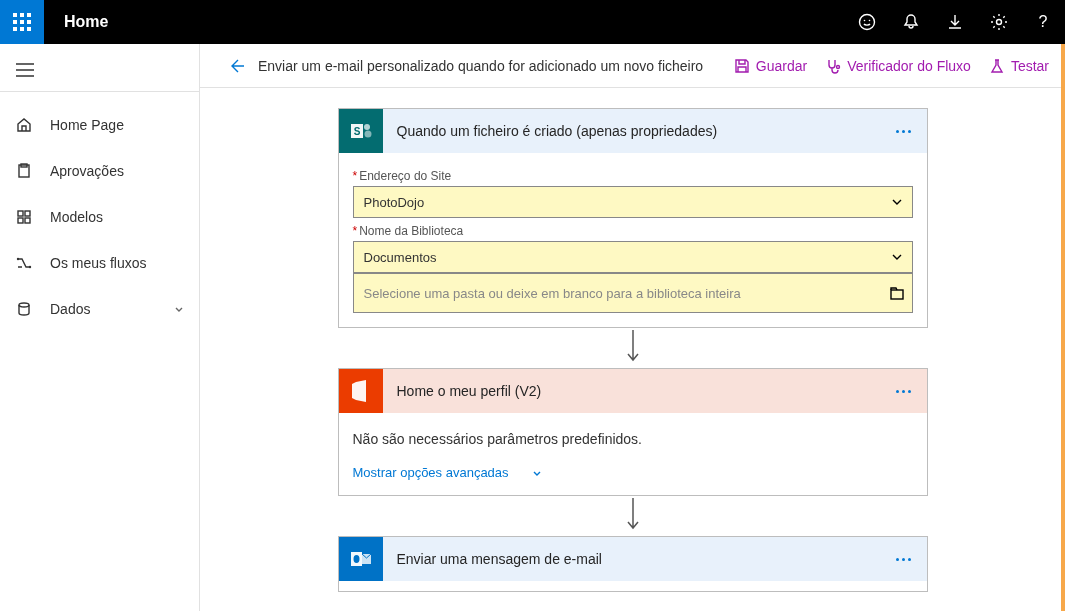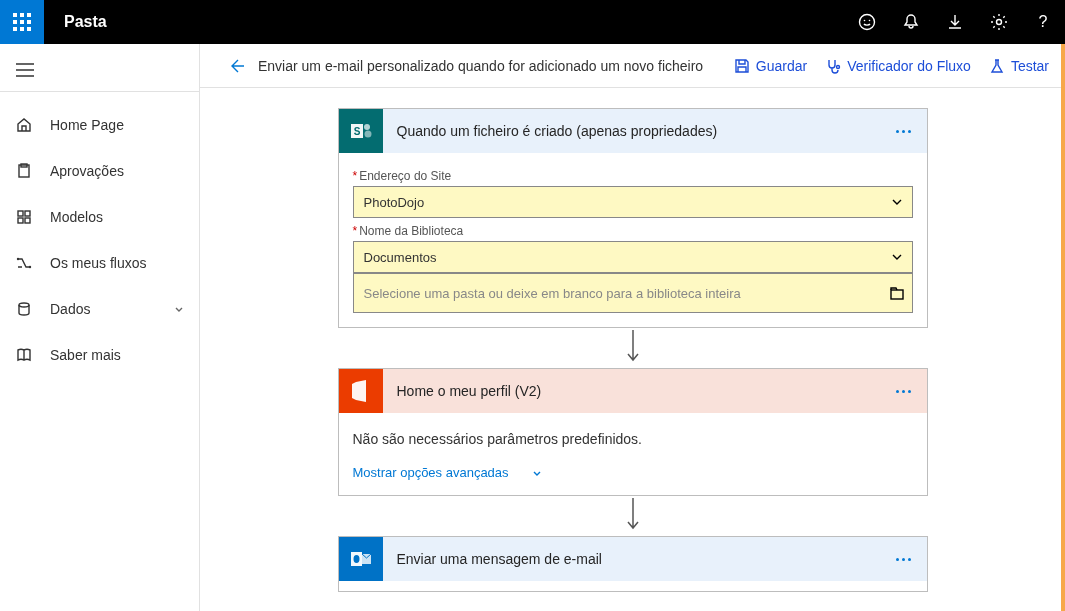--- a/index.html
+++ b/index.html
@@ -8,21 +8,21 @@
 .topbar { height: 44px; background: #000; color: #fff; display: flex; align-items: center; }
 .waffle { width: 44px; height: 44px; background: #0078d4; display: flex; align-items: center; justify-content: center; cursor: pointer; }
 .waffle svg { width: 18px; height: 18px; }
 .brand { font-size: 16px; font-weight: 600; padding-left: 20px; flex: 1; }
 .topbar-icons { display: flex; }
 .topbar-icons .tb { width: 44px; height: 44px; display: flex; align-items: center; justify-content: center; cursor: pointer; }
 
 .secondbar { height: 44px; border-bottom: 1px solid #e1e1e1; display: flex; align-items: center; padding: 0 16px; background: #fff; }
 .secondbar .left { display: flex; align-items: center; margin-left: 210px; gap: 12px; }
 .secondbar .right { margin-left: auto; display: flex; align-items: center; gap: 18px; }
-.sb-btn { display: flex; align-items: center; gap: 6px; cursor: pointer; font-size: 14px; color: #1d4ed8; }
+.sb-btn { display: flex; align-items: center; gap: 6px; cursor: pointer; font-size: 14px; color: #a21caf; }
 .flow-title { font-size: 14px; color: #333; }
 .back-icon { color: #0078d4; cursor: pointer; }
 
 .sidebar { width: 200px; border-right: 1px solid #e1e1e1; padding-top: 4px; position: absolute; top: 44px; left: 0; height: calc(611px - 44px); background: #fff; }
 .sidebar .hamb { height: 44px; display: flex; align-items: center; padding-left: 16px; cursor: pointer; border-bottom: 1px solid #e1e1e1; }
 .nav { padding-top: 10px; }
 .nav-item { display: flex; align-items: center; height: 46px; padding-left: 16px; gap: 18px; cursor: pointer; font-size: 14px; color: #333; }
 .nav-item .chev { margin-left: auto; margin-right: 14px; color: #666; }
 
 .canvas { flex: 1; margin-left: 200px; overflow-y: auto; padding: 20px 0; display: flex; flex-direction: column; align-items: center; position: relative; }
@@ -70,21 +70,21 @@
           <rect x="14" width="4" height="4"></rect>
           <rect y="7" width="4" height="4"></rect>
           <rect x="7" y="7" width="4" height="4"></rect>
           <rect x="14" y="7" width="4" height="4"></rect>
           <rect y="14" width="4" height="4"></rect>
           <rect x="7" y="14" width="4" height="4"></rect>
           <rect x="14" y="14" width="4" height="4"></rect>
         </g>
       </svg>
   </div>
-  <div class="brand">Pasta</div>
+  <div class="brand">Home</div>
   <div class="topbar-icons">
     <div class="tb">
         <svg width="18" height="18" viewBox="0 0 18 18">
           <circle cx="9" cy="9" r="7.5" class="icon-stroke" stroke="#fff"></circle>
           <circle cx="6.5" cy="7.5" r="0.8" fill="#fff"></circle>
           <circle cx="11.5" cy="7.5" r="0.8" fill="#fff"></circle>
           <path d="M6 11c1 1.5 5 1.5 6 0" class="icon-stroke" stroke="#fff"></path>
         </svg>
       </div>
     <div class="tb">
@@ -150,26 +150,20 @@
       <svg width="16" height="16" viewBox="0 0 16 16">
           <ellipse cx="8" cy="4" rx="5" ry="2" class="icon-stroke" stroke="#333"></ellipse>
           <path d="M3 4v8c0 1.1 2.2 2 5 2s5-.9 5-2V4" class="icon-stroke" stroke="#333"></path>
         </svg>
       <span>Dados</span>
       <span class="chev">
           <svg width="12" height="12" viewBox="0 0 12 12">
             <path d="M3 5l3 3 3-3" class="icon-stroke" stroke="#666"></path>
           </svg>
         </span>
-    </div>
-    <div class="nav-item">
-      <svg width="16" height="16" viewBox="0 0 16 16">
-          <path d="M2 3v10c2-1 4-1 6 0 2-1 4-1 6 0V3c-2-1-4-1-6 0-2-1-4-1-6 0zM8 3v10" class="icon-stroke" stroke="#333"></path>
-        </svg>
-      <span>Saber mais</span>
     </div>
   </div>
 </div>
 
 <div class="secondbar">
   <div class="left">
     <span class="back-icon">
       <svg width="20" height="20" viewBox="0 0 20 20">
           <path d="M12 4l-6 6 6 6M6 10h12" class="icon-stroke" stroke="#0078d4" stroke-width="1.5"></path>
         </svg>

